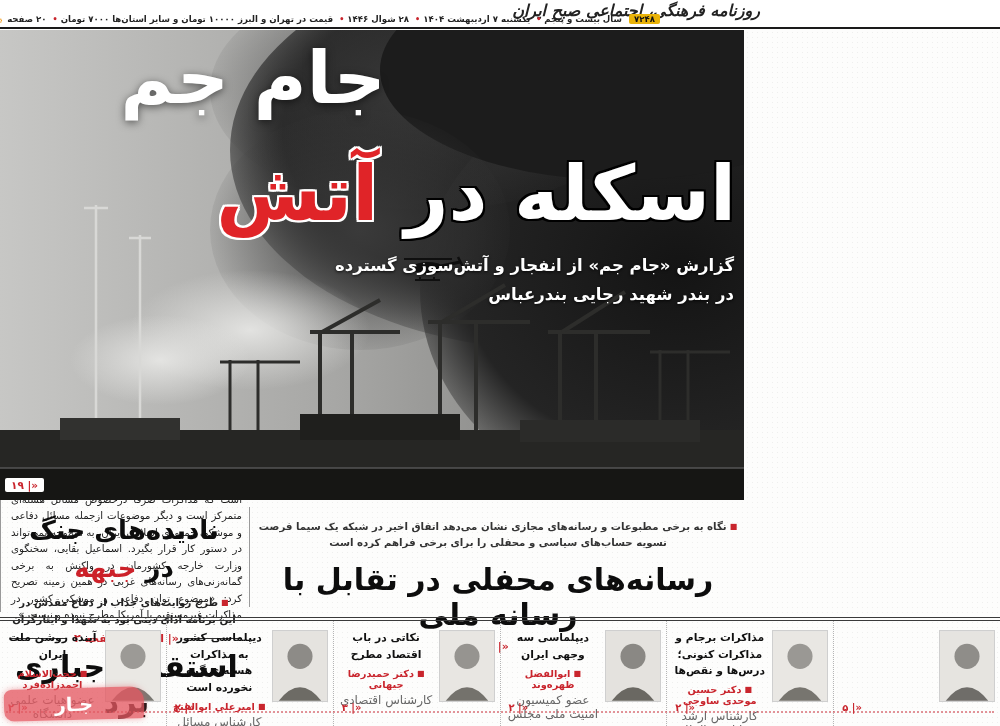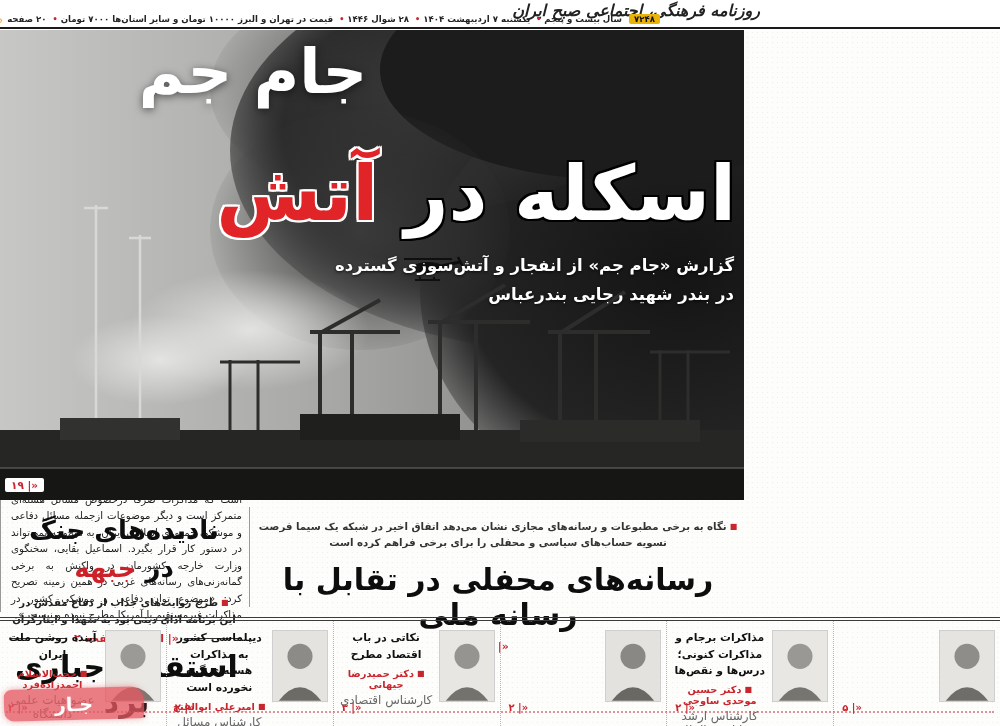--- a/index.html
+++ b/index.html
@@ -37,21 +37,21 @@
 
   #sports-head { margin-top:4px; text-align:center; font-size:30px; font-weight:900; color:#0d0d0d; }
   .bullet-sub { text-align:center; font-size:11.5px; font-weight:bold; color:#222; margin-top:8px; line-height:1.6; padding:0 8px; }
   .bullet { color:#c9252d; font-size:8px; vertical-align:1px; margin-left:3px; }
   .page-ref { text-align:center; color:#c9252d; font-weight:900; font-size:11px; margin-top:8px; letter-spacing:1px; }
 
   
   #photo { top:30px; left:auto; right:256px; width:744px; height:470px; background:#777; overflow:hidden; }
   #photo svg.bg { position:absolute; inset:0; }
   #main-logo { position:absolute; top:2px; right:auto; left:18px; width:470px; text-align:center;
-    color:#fff; font-size:62px; font-weight:900; line-height:1.3;
+    color:#fff; font-size:72px; font-weight:900; line-height:1.3;
     text-shadow:0 2px 8px rgba(0,0,0,0.55); }
   #main-headline { position:absolute; top:118px; right:8px; left:0; text-align:right; font-weight:900; font-size:76px; letter-spacing:-1px; line-height:1.2; }
   #main-headline .white-part { color:#fff;
     text-shadow:-2px 0 #000, 2px 0 #000, 0 -2px #000, 0 2px #000, 2px 2px #000, -2px -2px #000, 2px -2px #000, -2px 2px #000; }
   #main-headline .red-part { color:#e02428;
     text-shadow:-2px 0 #fff, 2px 0 #fff, 0 -2px #fff, 0 2px #fff, 2px 2px #fff, -2px -2px #fff, 2px -2px #fff, -2px 2px #fff; }
   #main-subhead { position:absolute; top:222px; right:10px; text-align:right; color:#fff; font-weight:bold; font-size:16.5px; line-height:1.75;
     text-shadow:0 1px 3px rgba(0,0,0,0.8); }
   #photo-caption { position:absolute; top:424px; right:0; left:0; height:26px; line-height:26px; text-align:center;
     color:#fff; font-weight:bold; font-size:13.2px; background:rgba(0,0,0,0.35); text-shadow:0 1px 2px #000; }
@@ -265,20 +265,25 @@
     </div>
     <div class="col-page">«| ۲</div>
   </div>
 
   <div class="col-card">
     <svg class="col-photo" viewBox="0 0 56 72">
         <rect width="56" height="72" fill="#e4e2de"></rect>
         <circle cx="28" cy="26" r="13" fill="#8a8884"></circle>
         <path d="M6 72 Q28 44 50 72 Z" fill="#6a6862"></path>
       </svg>
+    <div class="col-text">
+      <div class="col-title">دیپلماسی سه وجهی ایران</div>
+      <div class="col-author"><span class="bullet">■</span><span>ابوالفضل ظهره‌وند</span></div>
+      <div class="col-role">عضو کمیسیون امنیت ملی مجلس</div>
+    </div>
     <div class="col-page">«| ۲</div>
   </div>
 
   <div class="col-card">
     <svg class="col-photo" viewBox="0 0 56 72">
         <rect width="56" height="72" fill="#e8e6e2"></rect>
         <circle cx="28" cy="26" r="13" fill="#969490"></circle>
         <path d="M6 72 Q28 44 50 72 Z" fill="#74726c"></path>
       </svg>
     <div class="col-text">

